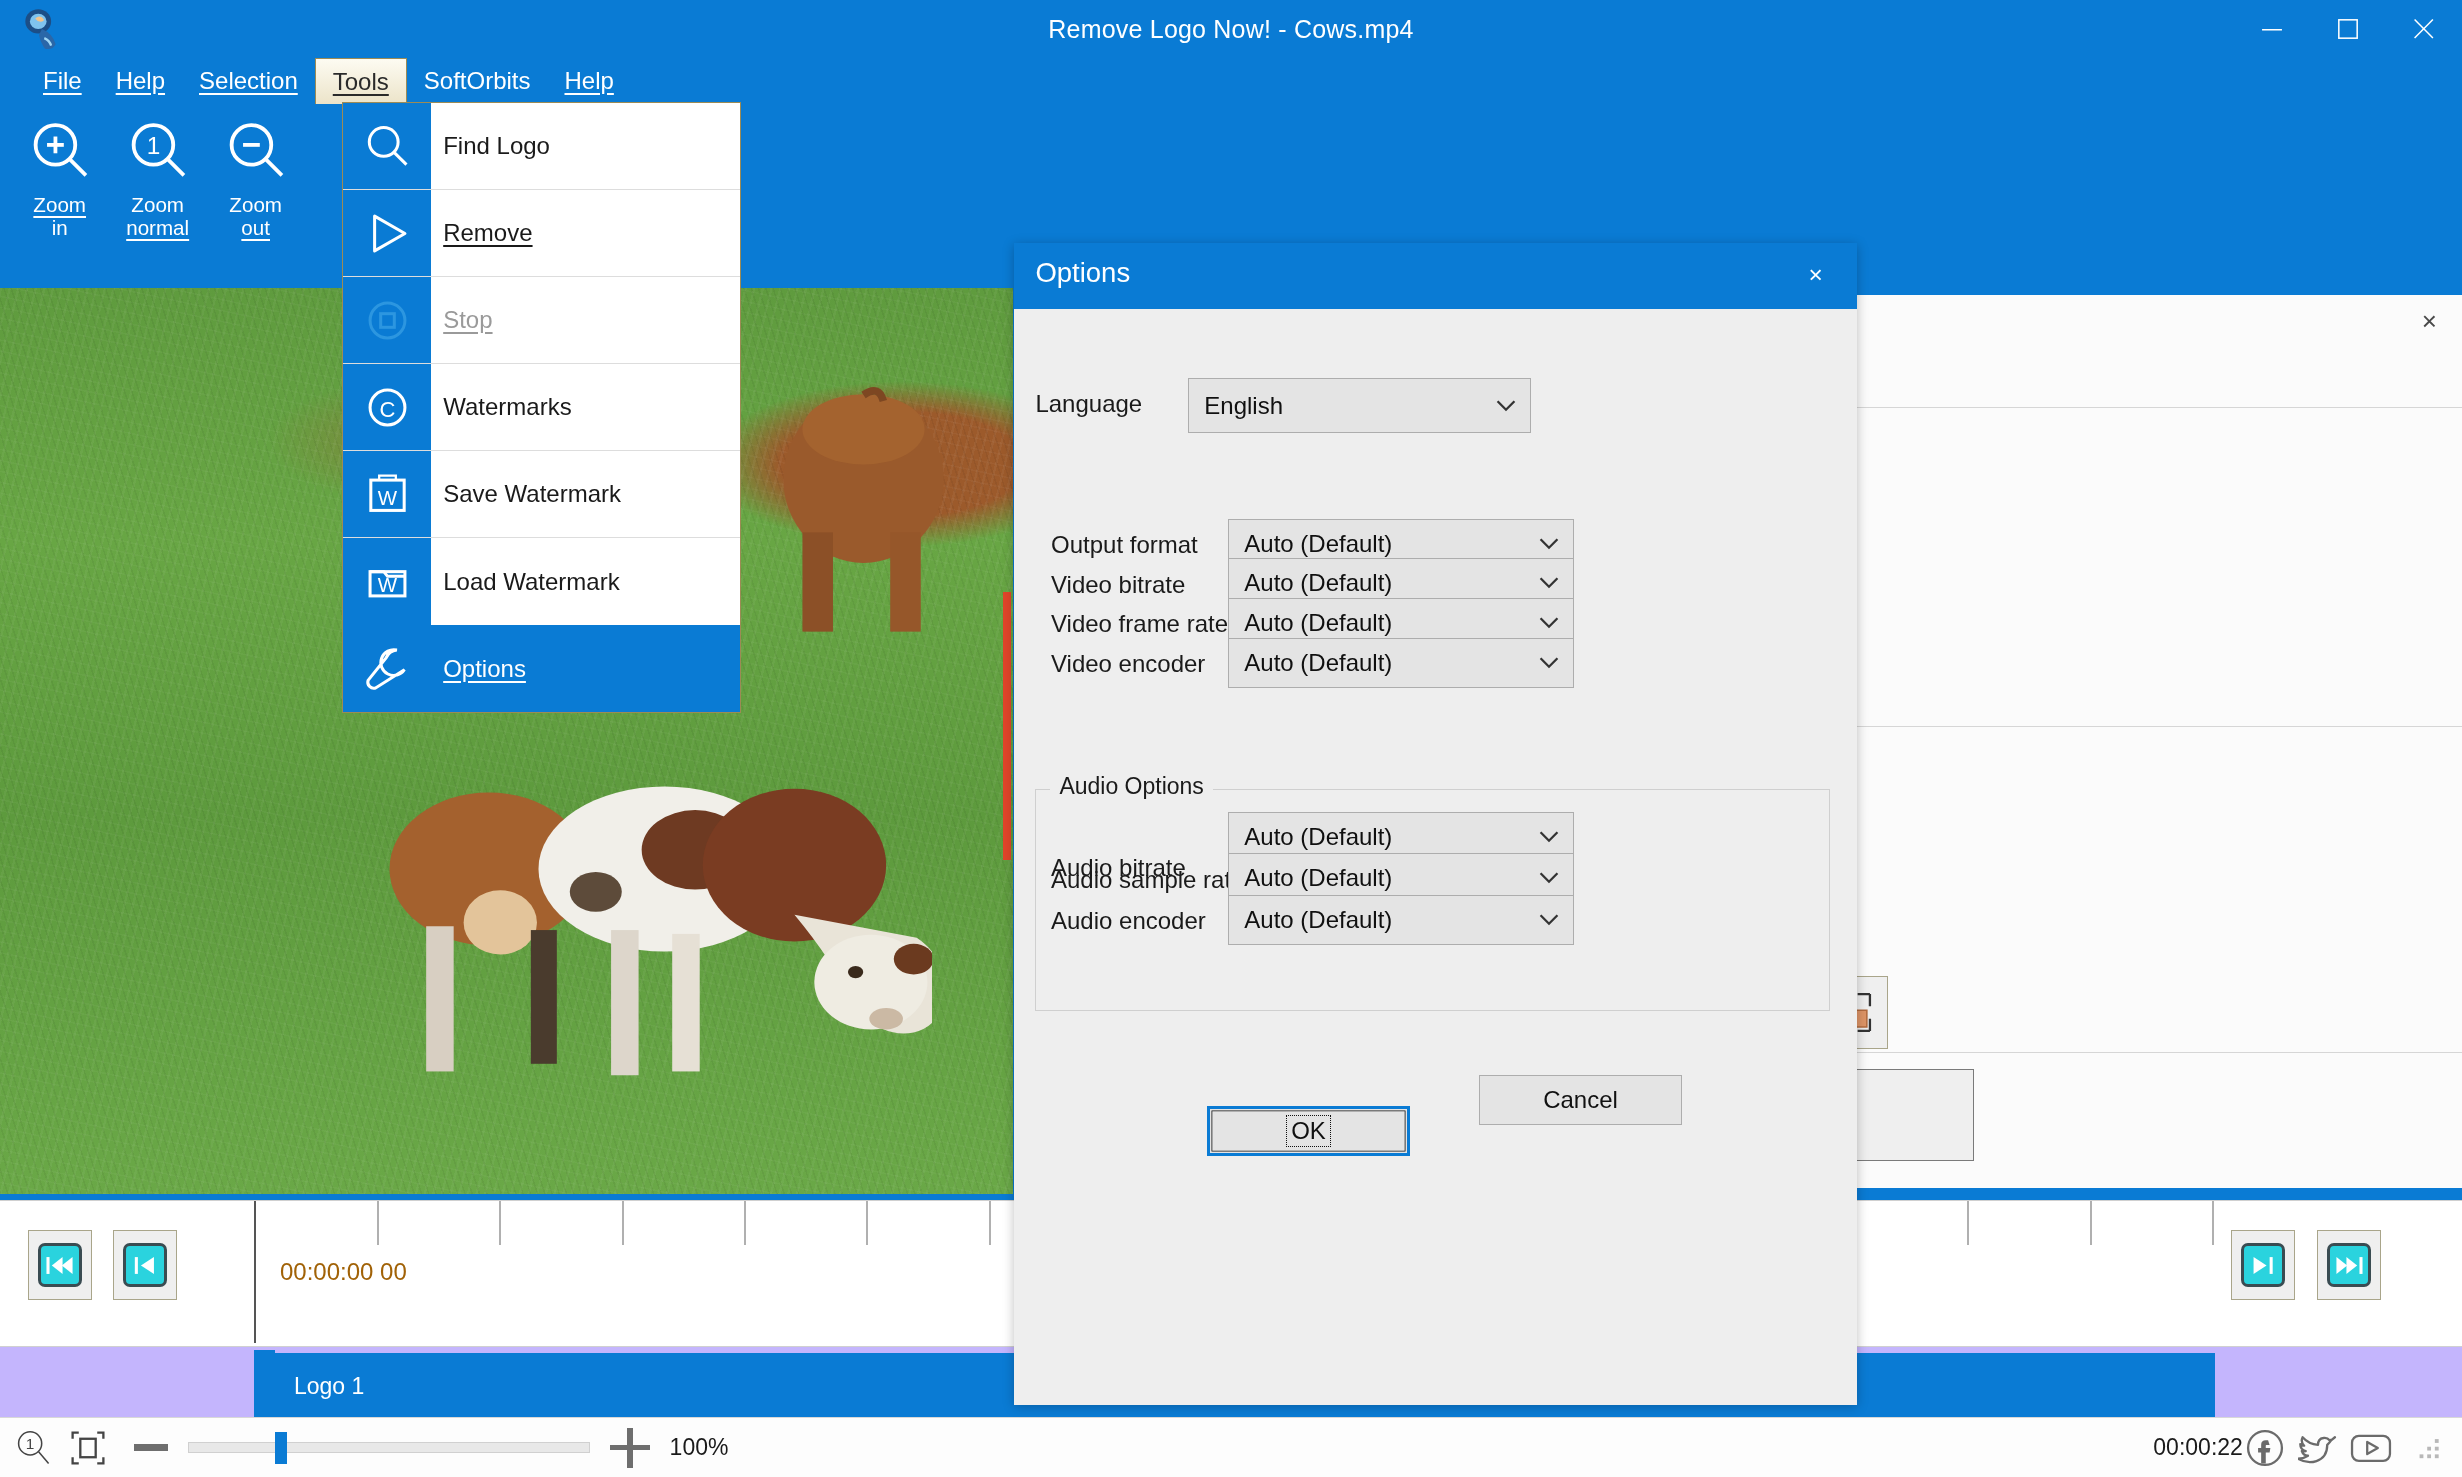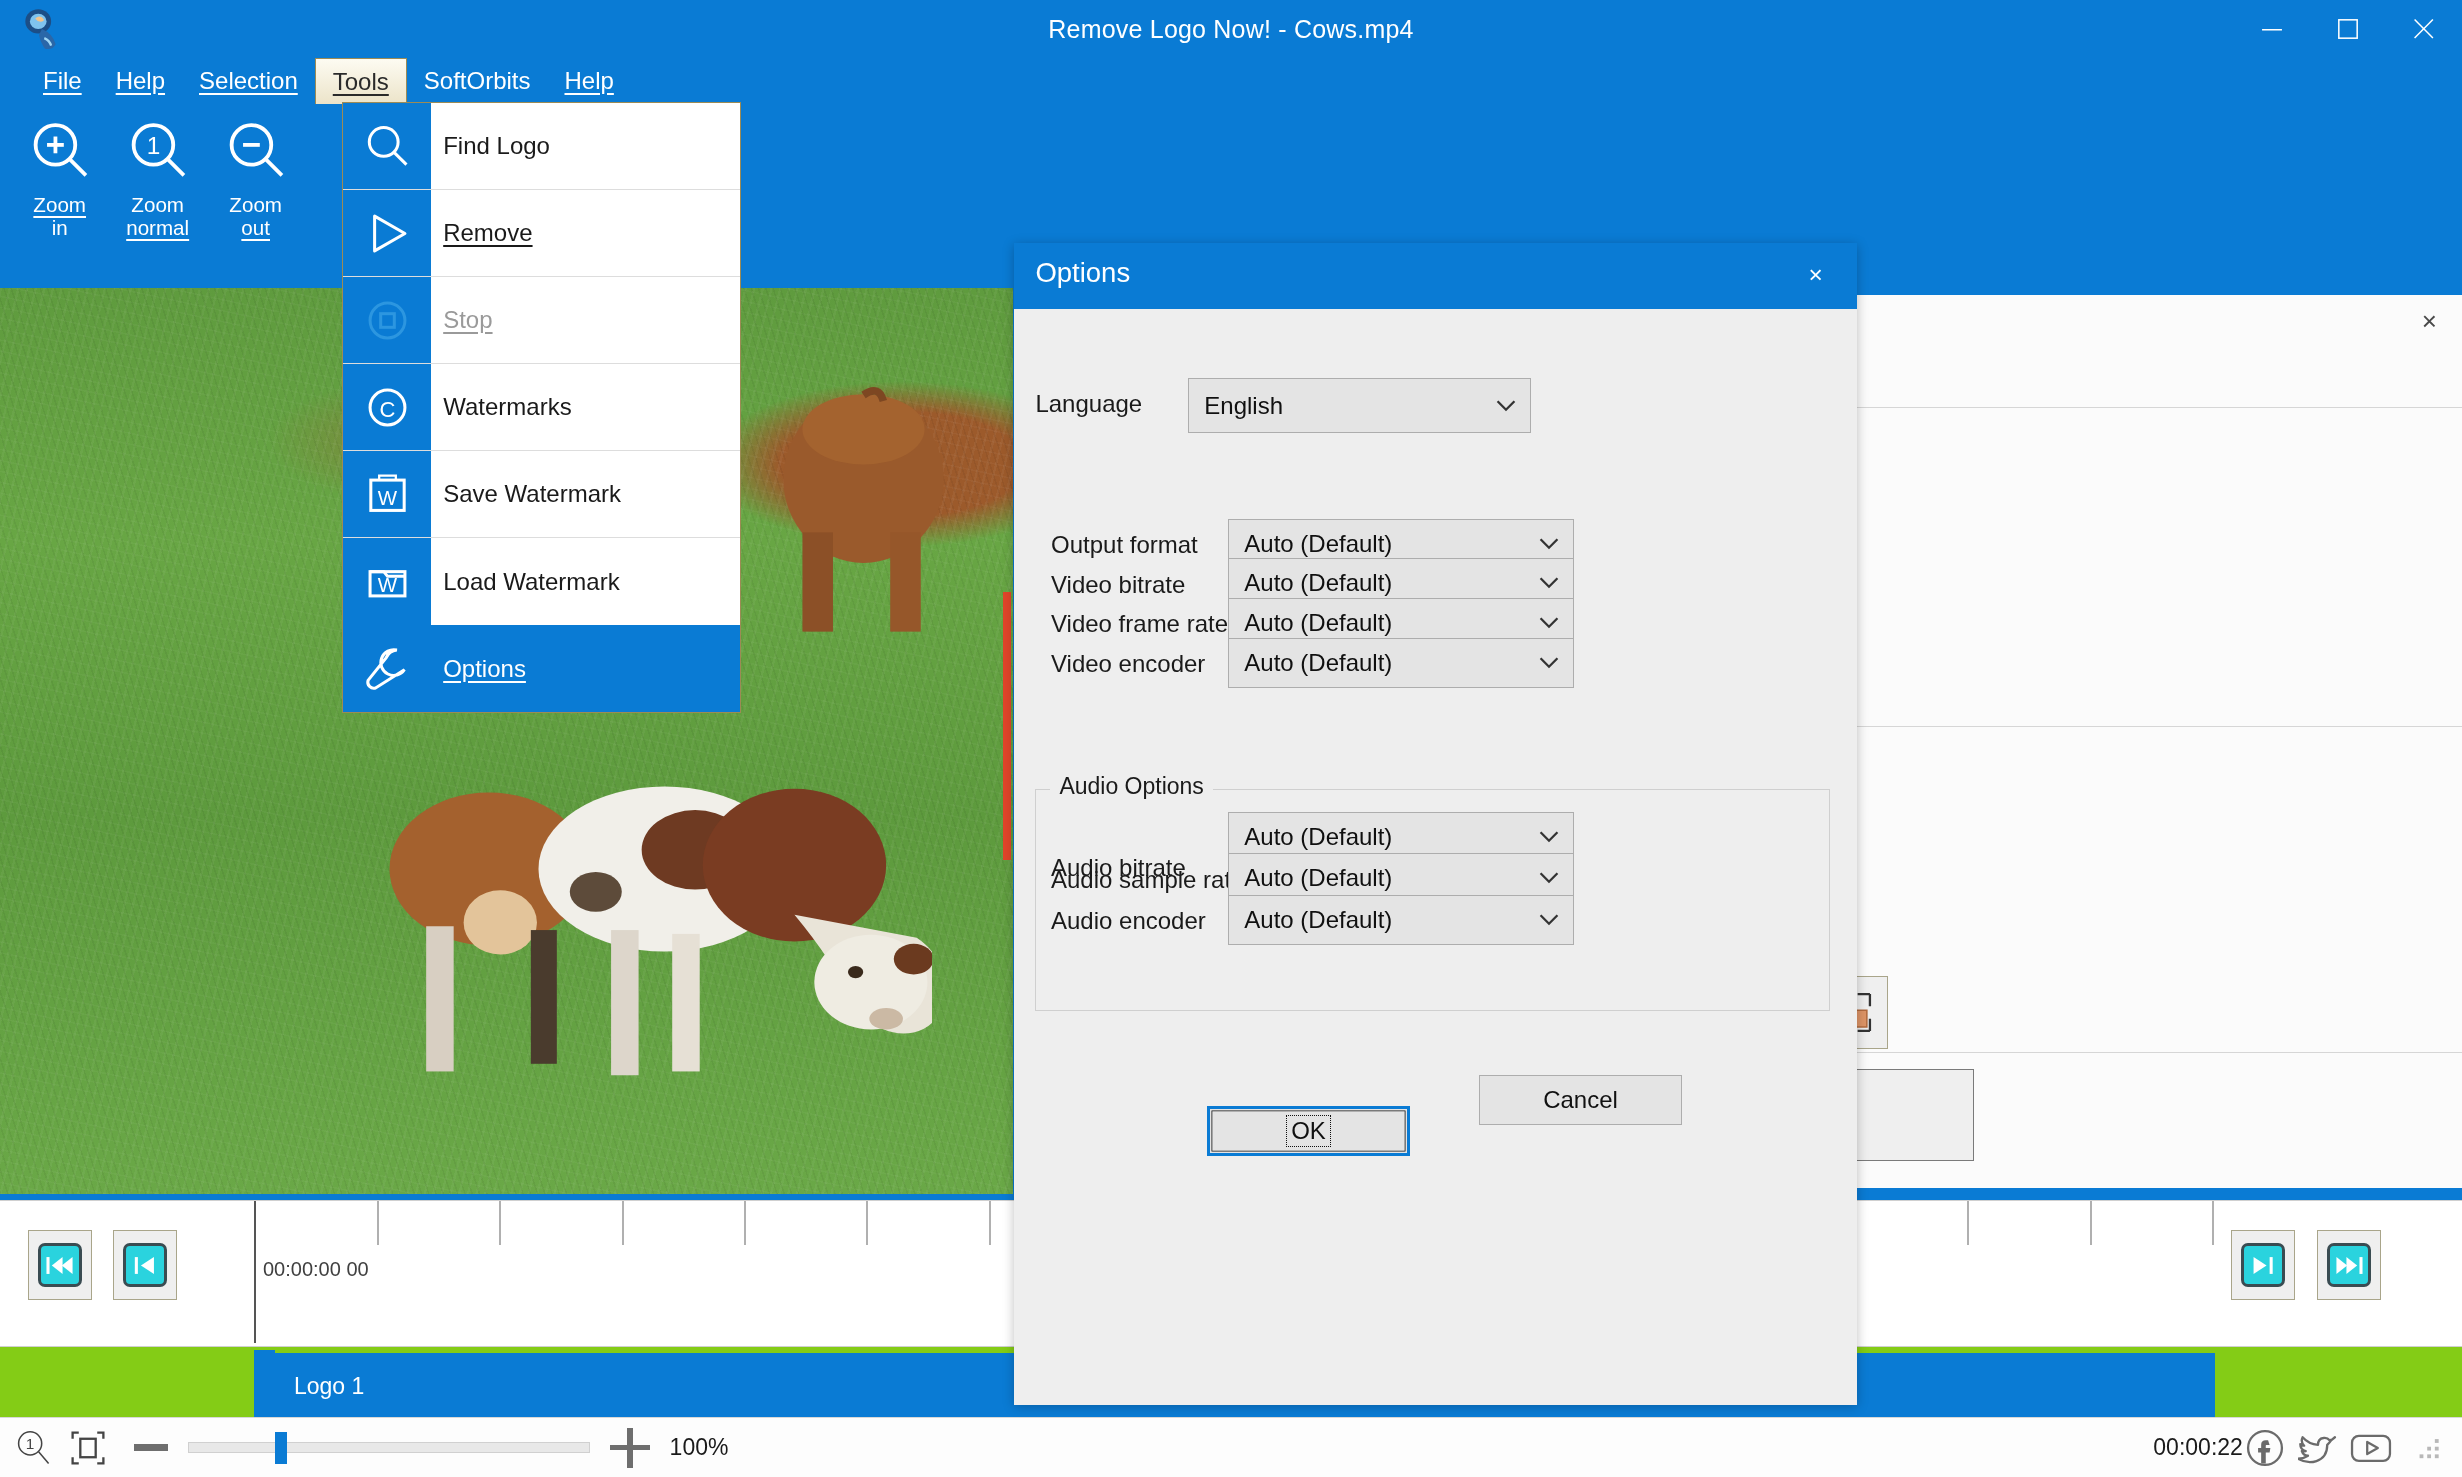--- a/index.html
+++ b/index.html
@@ -216,25 +216,25 @@
   .tl-ctrl .sq {
     width: 44px; height: 44px; border-radius: 6.9px; background: #2ad3de;
     border: 3.1px solid #3a4c52; display:flex; align-items:center; justify-content:center;
   }
   .tl-ruler {
     position: absolute; left: 254px; top: 0; width: 2208px; height: 142px;
     border-left: 2.3px solid #555; background: #fff;
   }
   .tick { position: absolute; top: 0; width: 1.5px; height: 44px; background: #b0b0b0; }
   .tl-time {
-    position: absolute; left: 263px; top: 57px; font-size: 20px; color: #404040;
+    position: absolute; left: 280px; top: 57px; font-size: 24px; color: #a16207;
   }
   .tl-track {
     position: absolute; left: 0; top: 145px; width: 2462px; height: 73px;
-    background: #84cc16; border-top: 0.8px solid #d0d0d0; padding-left: 41px;
+    background: #c4b5fd; border-top: 0.8px solid #d0d0d0; padding-left: 41px;
   }
   .logo-clip {
     position: absolute; left: 254px; top: 6.1px; width: 1961px; height: 67px;
     background: #0a7bd4; color: #ffffff; font-size: 23px;
     display: flex; align-items: center; padding-left: 40px;
   }
   .logo-clip-nub { position:absolute; left:254px; top:3.1px; width:21.4px; height:9.2px; background:#0a7bd4; }
 
   
   .statusbar {

